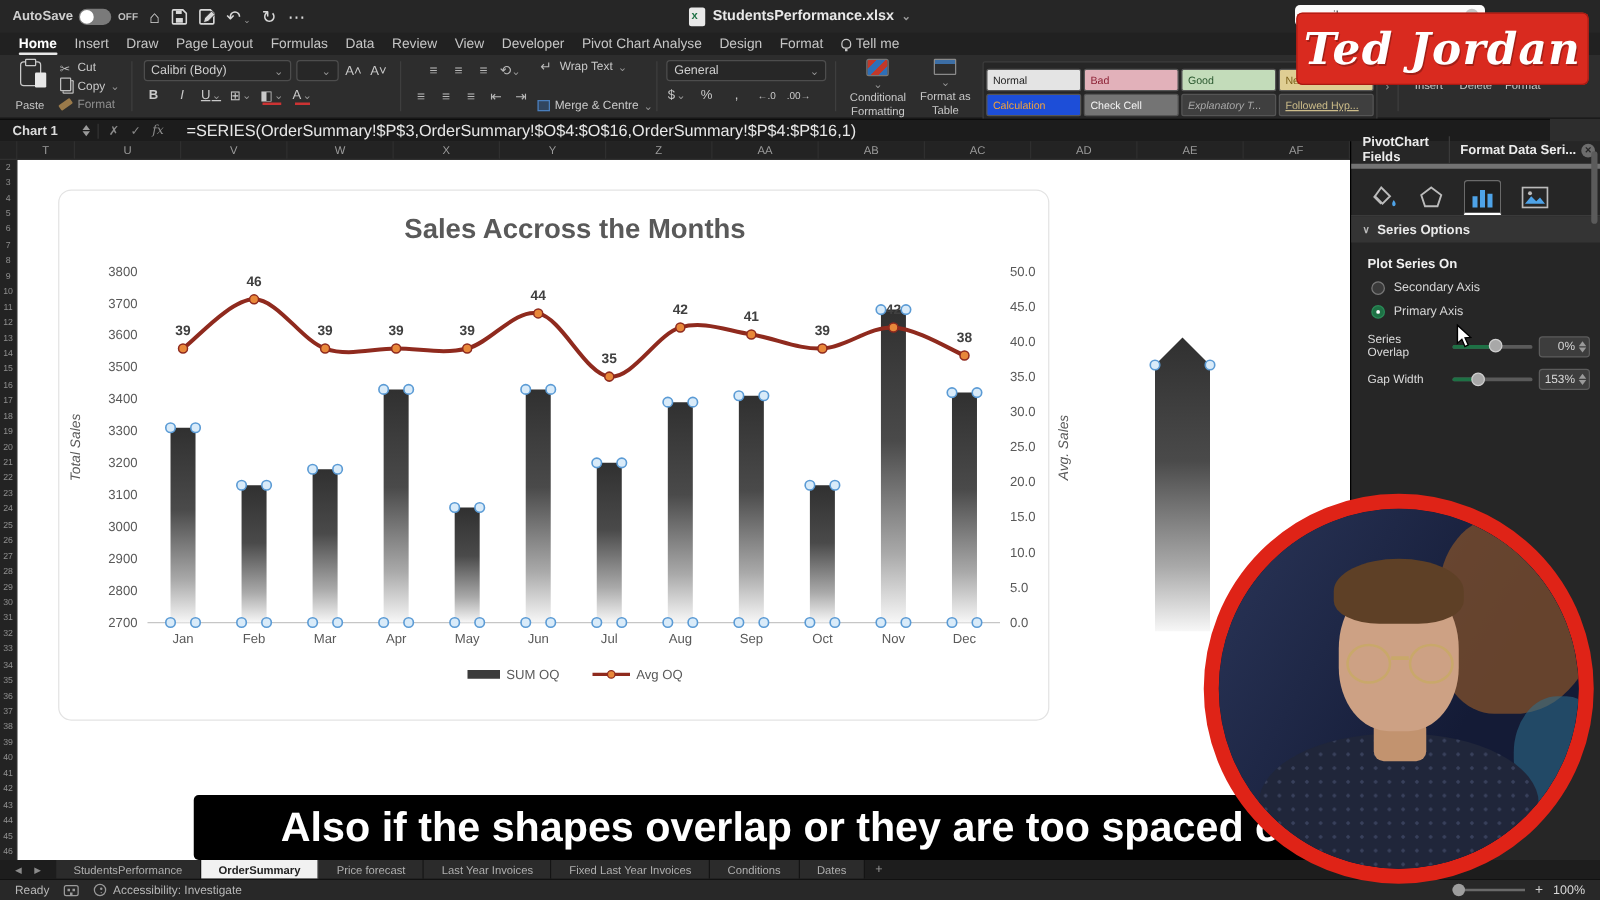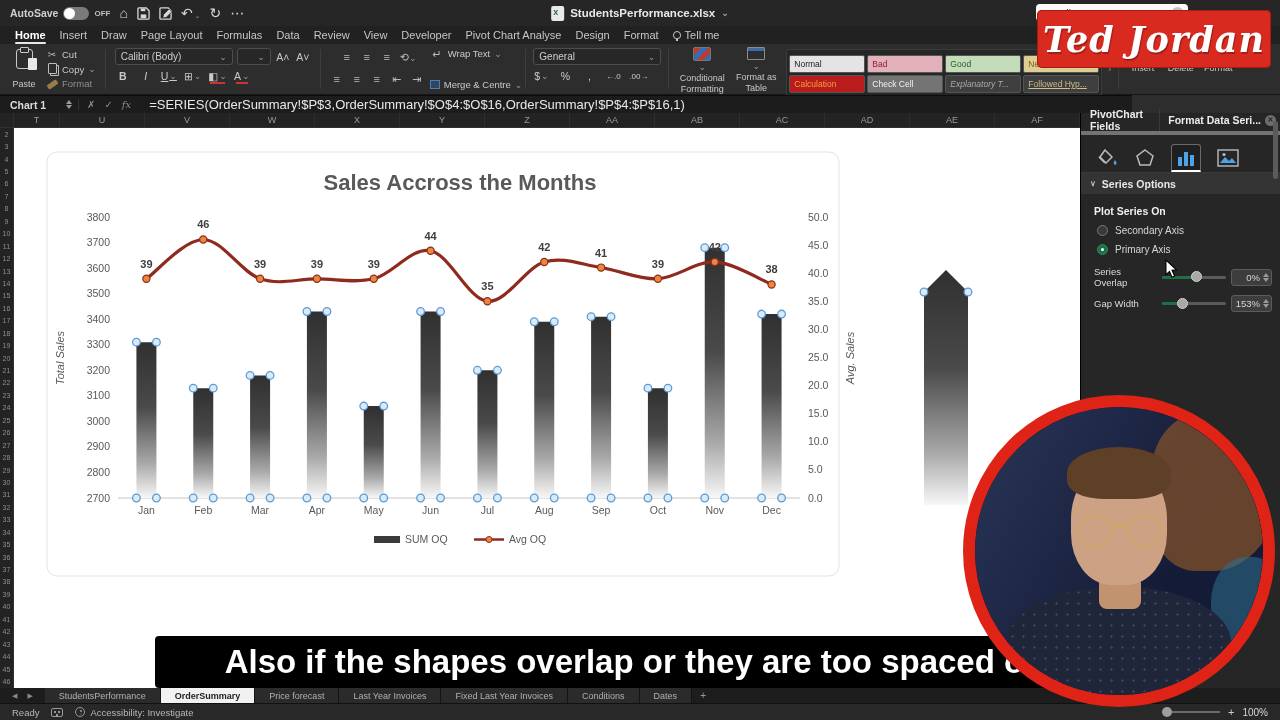--- a/index.html
+++ b/index.html
@@ -62,31 +62,31 @@
   .cfgrp{display:flex;align-items:flex-start;gap:6px;padding:3px 4px}
   .bigbtn{display:flex;flex-direction:column;align-items:center;width:52px;text-align:center;line-height:1.15;gap:1px}
   .cfico{width:18px;height:14px;border-radius:2px;background:linear-gradient(135deg,#c0392b 25%,#2e6fb7 25% 50%,#c0392b 50% 75%,#2e6fb7 75%);border:1px solid #777}
   .ftico{width:18px;height:13px;border:1px solid #8a8a8a;background:linear-gradient(#3c6ea5 30%,#2d2d2d 30%);border-radius:1px}
   .gallery{display:grid;grid-template-columns:repeat(4,76px);grid-auto-rows:18px;gap:2px;padding:5px 2px;background:#262626;border:1px solid #3c3c3c;border-radius:2px;margin:2px 0 0 2px}
   .gcell{font-size:8.5px;line-height:16px;padding-left:4px;border-radius:2px;border:1px solid #555;overflow:hidden;white-space:nowrap}
   .st-normal{background:#e4e4e4;color:#222}
   .st-bad{background:#e2b1ba;color:#8c1f33}
   .st-good{background:#c3dcba;color:#29572e}
   .st-neutral{background:#dfce93;color:#7c611a}
-  .st-calc{background:#b91c1c;color:#f0a23c}
+  .st-calc{background:#1d4ed8;color:#f0a23c}
   .st-check{background:#747474;color:#f3f3f3}
   .st-expl{background:#3f3f3f;color:#a9a9a9;font-style:italic}
   .st-foll{background:#3f3f3f;color:#cdbd8a;text-decoration:underline}
   .cellsgrp{display:flex;gap:8px;padding:3px 6px}
   .cellbtn{display:flex;flex-direction:column;align-items:center;gap:2px}
   .cellico{width:20px;height:14px;border:1px dashed #7a7a7a;border-radius:1px;position:relative}
   .cellico::after{content:"";position:absolute;left:3px;top:4px;right:3px;height:5px;background:#3c6ea5}
 
   
-  .formulabar{position:absolute;left:0;top:95px;width:1132px;height:18px;background:#1c1c1c;border-top:1px solid #0c0c0c;display:flex;align-items:center;color:#dcdcdc;font-size:11px}
+  .formulabar{position:absolute;left:0;top:95px;width:1240px;height:18px;background:#1c1c1c;border-top:1px solid #0c0c0c;display:flex;align-items:center;color:#dcdcdc;font-size:11px}
   .namebox{width:66px;padding-left:10px;font-weight:bold;font-size:10.5px}
   .stepper{display:flex;flex-direction:column;gap:1px;margin-right:6px}
   .stepper i{width:0;height:0;border-left:3.5px solid transparent;border-right:3.5px solid transparent}
   .stepper .up{border-bottom:4px solid #9a9a9a}
   .stepper .dn{border-top:4px solid #9a9a9a}
   .fbtns{display:flex;gap:9px;color:#8a8a8a;font-size:10px;padding:0 8px;border-left:1px solid #333}
   .fx{font-style:italic;font-family:"DejaVu Serif",serif}
   .formulatext{padding-left:10px;font-size:13px;color:#e8e8e8;white-space:nowrap}
 
   

